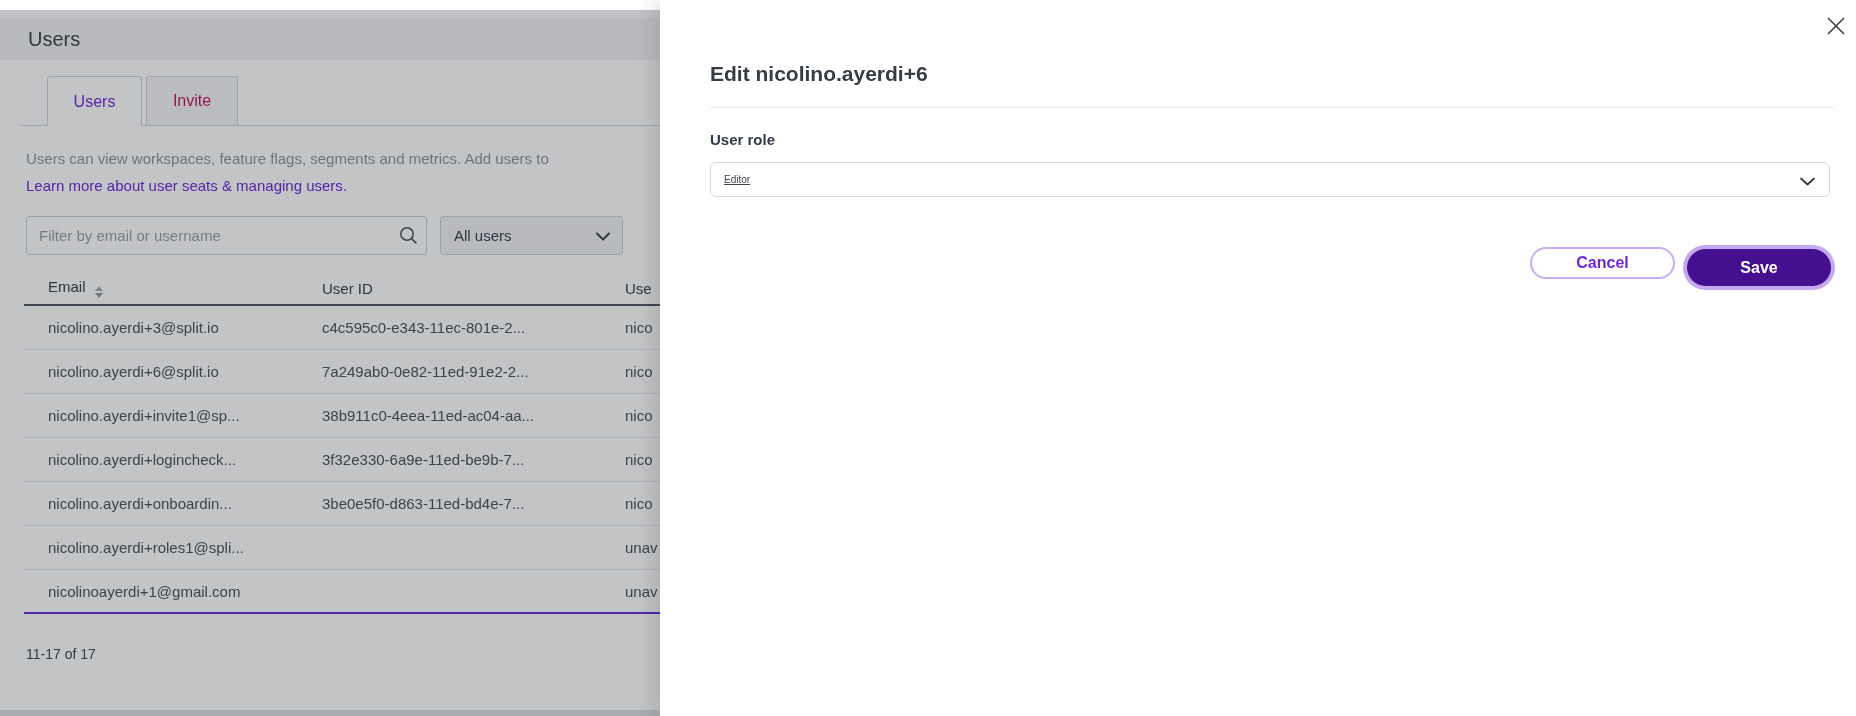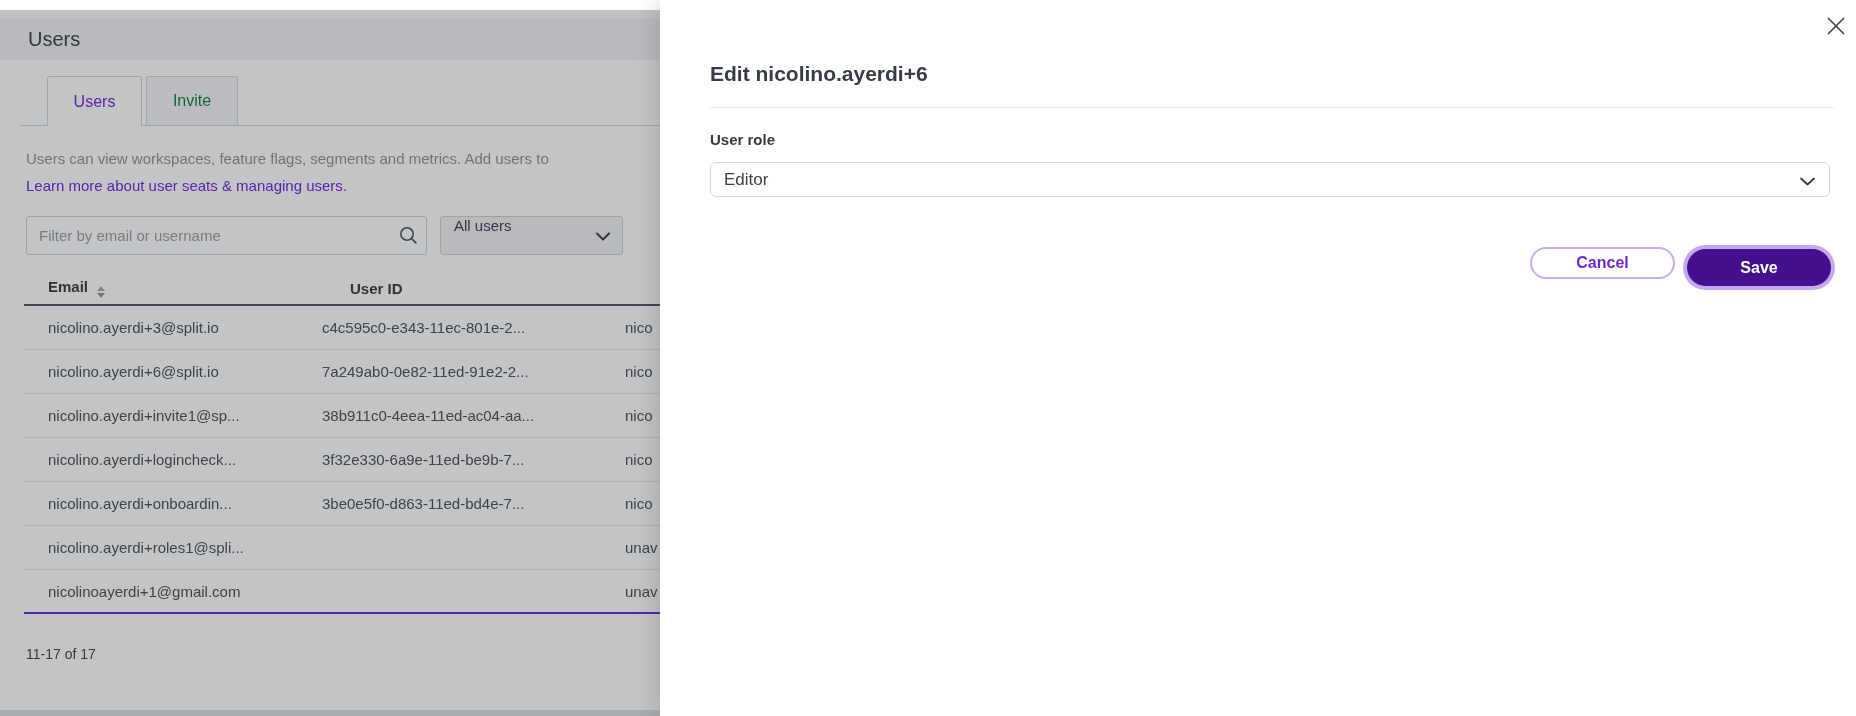--- a/index.html
+++ b/index.html
@@ -9,40 +9,40 @@
 
   
   .left-page { position:absolute; left:0; top:8px; width:704px; height:716px; background:#ffffff; overflow:hidden; z-index:1;border-radius:7px; }
   .top-white { position:absolute; left:0; top:0; width:660px; height:10px; background:#fdfdfe; }
   .header-bar { position:absolute; left:0; top:10px; width:660px; height:42px; background:#f0f2f3; }
   .header-bar .page-title { position:absolute; left:28px; top:0; height:42px; line-height:42px; font-size:20px; color:#3a414b; }
 
   .tab { position:absolute; top:68px; height:50px; border:1px solid #d2d6db; border-radius:3px 3px 0 0;
          display:flex; align-items:center; justify-content:center; font-size:16px; cursor:pointer; }
   .tab-users { left:47px; width:95px; background:#ffffff; border-bottom:none; color:#6d28d9; z-index:3; }
-  .tab-invite { left:146px; width:92px; background:#f4f5f7; color:#15803d; z-index:2; }
+  .tab-invite { left:146px; width:92px; background:#f4f5f7; color:#be185d; z-index:2; }
   .tab-rule { position:absolute; left:20px; top:117px; width:640px; height:1px; background:#d2d6db; z-index:1; }
 
   .desc { position:absolute; left:26px; top:137px; width:700px; font-size:15px; line-height:27px; color:#8d939c; white-space:nowrap; }
   .learn-link { position:absolute; left:26px; top:164px; font-size:15px; line-height:27px; color:#6d28d9; text-decoration:none; white-space:nowrap; cursor:pointer; }
 
   .filter-wrap { position:absolute; left:26px; top:208px; width:401px; height:39px; }
   .filter-input { width:100%; height:100%; border:1px solid #ccd1d7; border-radius:3px; background:transparent;
                   padding:0 36px 0 12px; font-size:15px; color:#0f172a; font-family:"Liberation Sans", sans-serif; outline:none; }
   .filter-input::placeholder { color:#9aa0a8; opacity:1; }
   .search-icon { position:absolute; right:8px; top:9px; width:21px; height:21px; }
 
   .users-select { position:absolute; left:440px; top:208px; width:183px; height:39px; background:#f0f2f5;
-                  border:1px solid #ccd1d7; border-radius:3px; display:flex; cursor:pointer; }
+                  border:1px solid #ccd1d7; border-radius:3px; display:flex; align-items:center; cursor:pointer; }
   .users-select .sel-label { font-size:15px; color:#3a414b; padding-left:13px; }
   .users-select .chev { position:absolute; right:12px; top:15px; }
 
   .table { position:absolute; left:24px; top:264px; width:860px; }
   .t-row { display:grid; grid-template-columns:296px 305px 259px; align-items:center; }
-  .t-head { height:34px; border-bottom:2px solid #515761; font-weight:bold; font-size:15px; color:#363c45;gap:28px; }
+  .t-head { height:34px; border-bottom:2px solid #515761; font-weight:normal; font-size:15px; color:#363c45; }
   .t-body-row { height:44px; border-bottom:1px solid #e4e7ea; font-size:15px; color:#4b515a; }
   .t-body-row.last { border-bottom:2px solid #6d28d9; }
   .cell-email { padding-left:24px; white-space:nowrap; overflow:hidden; }
   .cell-id { white-space:nowrap; overflow:hidden; padding-left:2px; }
   .cell-user { white-space:nowrap; overflow:hidden; }
   .sort-icon { display:inline-flex; flex-direction:column; gap:2px; margin-left:9px; vertical-align:1px; }
   .sort-icon .up { width:0; height:0; border-left:4px solid transparent; border-right:4px solid transparent; border-bottom:5px solid #aab0b8; }
   .sort-icon .down { width:0; height:0; border-left:4px solid transparent; border-right:4px solid transparent; border-top:5px solid #8f959d; }
 
   .pagination { position:absolute; left:26px; top:638px; font-size:14px; color:#3f454e; }
@@ -55,21 +55,21 @@
 
   
   .modal { position:absolute; left:660px; top:0; width:1196px; height:716px; background:#ffffff; z-index:100;
            box-shadow:-8px 0 18px rgba(0,0,0,0.10); }
   .close-btn { position:absolute; top:13px; right:6px; width:28px; height:28px; background:none; border:none; cursor:pointer; }
   .modal-title { position:absolute; left:50px; top:62px; font-size:21px; font-weight:bold; color:#363d47;text-align:right; }
   .modal-divider { position:absolute; left:50px; right:22px; top:107px; height:1px; background:#e7e9eb; }
   .role-label { position:absolute; left:50px; top:131px; font-size:15px; font-weight:bold; color:#333a44; }
   .role-select { position:absolute; left:50px; top:162px; width:1120px; height:35px; border:1px solid #d4d8dc; border-radius:6px;
                  background:#ffffff; display:flex; align-items:center; cursor:pointer; }
-  .role-select .sel-value { font-size:17px; color:#3c434c; padding-left:13px; }
+  .role-select .sel-value { font-size:10px; color:#3c434c; padding-left:13px;text-decoration:underline; }
   .role-select .chev { position:absolute; right:14px; top:14px; }
 
   .btn { position:absolute; border-radius:9999px; display:flex; align-items:center; justify-content:center;
          font-size:16px; font-weight:bold; font-family:"Liberation Sans", sans-serif; cursor:pointer; }
   .btn-cancel { right:181px; top:247px; width:145px; height:32px; background:#ffffff; border:2px solid #c9abf2; color:#6d28d9; }
   .btn-save { right:25px; top:249px; width:144px; height:37px; background:#45108f; border:none; color:#ffffff;
               box-shadow:0 0 0 4px #c5a9ee; }
 </style>
 </head>
 <body>

